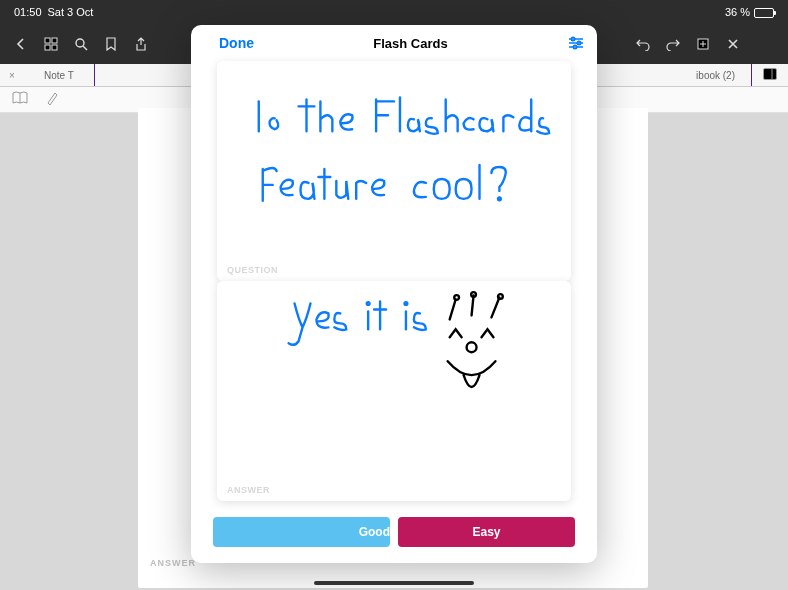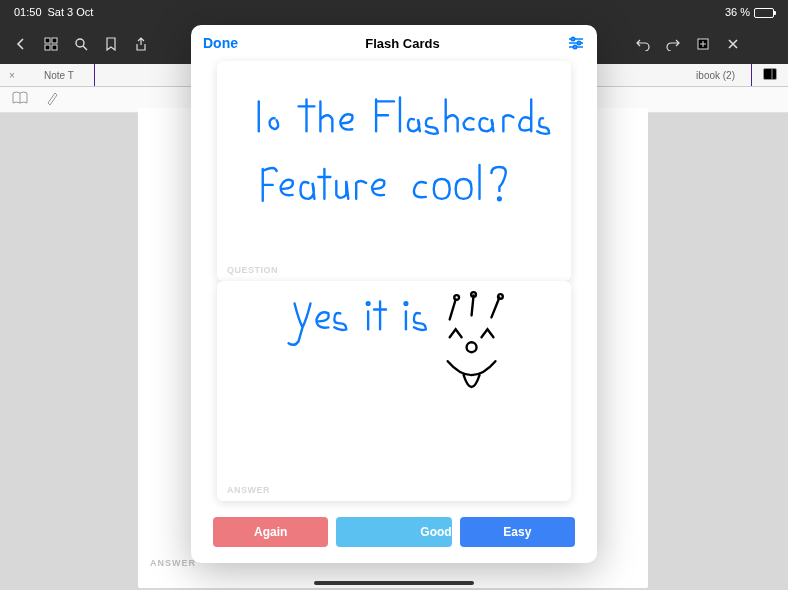--- a/index.html
+++ b/index.html
@@ -120,20 +120,21 @@
       display: flex;
       flex-direction: column;
       overflow: hidden;
     }
     .modal-header {
       height: 36px;
       display: flex;
       align-items: center;
       justify-content: space-between;
       padding: 0 12px;
+      margin-left: 16px;
     }
     .done-btn { color: #007aff; font-size: 14px; font-weight: 600; }
     .modal-title { font-size: 13px; font-weight: 700; color: #000; }
     .settings-btn { color: #007aff; width: 18px; height: 18px; display:flex; align-items:center; justify-content:center; }
 
     .card-area {
       flex: 1;
       padding: 0 26px;
       display: flex;
       flex-direction: column;
@@ -165,21 +166,21 @@
       flex: 1;
       height: 30px;
       border: none;
       border-radius: 4px;
       color: #fff;
       font-size: 12px;
       font-weight: 700;
     }
     .btn-again { background: #ec7a7f; }
     .btn-good  { background: #5bc1f0; text-align: right; }
-    .btn-easy  { background: #3b82f6; }
+    .btn-easy  { background: #be185d; }
 
     svg path, svg circle, svg ellipse { fill: none; }
   </style>
 </head>
 <body>
 
 <div class="status-bar">
   <div class="status-left">
     <span>01:50</span>
     <span>Sat 3 Oct</span>
@@ -372,19 +373,18 @@
 
           <path d="M232 70 Q256 98 280 70"></path>
           <path d="M248 84 Q256 108 264 84"></path>
         </g>
       </svg>
       <span class="corner-label">ANSWER</span>
     </div>
   </div>
 
   <div class="btn-row">
-    <button class="srs-btn btn-again">Again</button>
     <button class="srs-btn btn-good">Good</button>
     <button class="srs-btn btn-easy">Easy</button>
   </div>
 </div>
 
 <div class="home-indicator"></div>
 
 </body></html>

